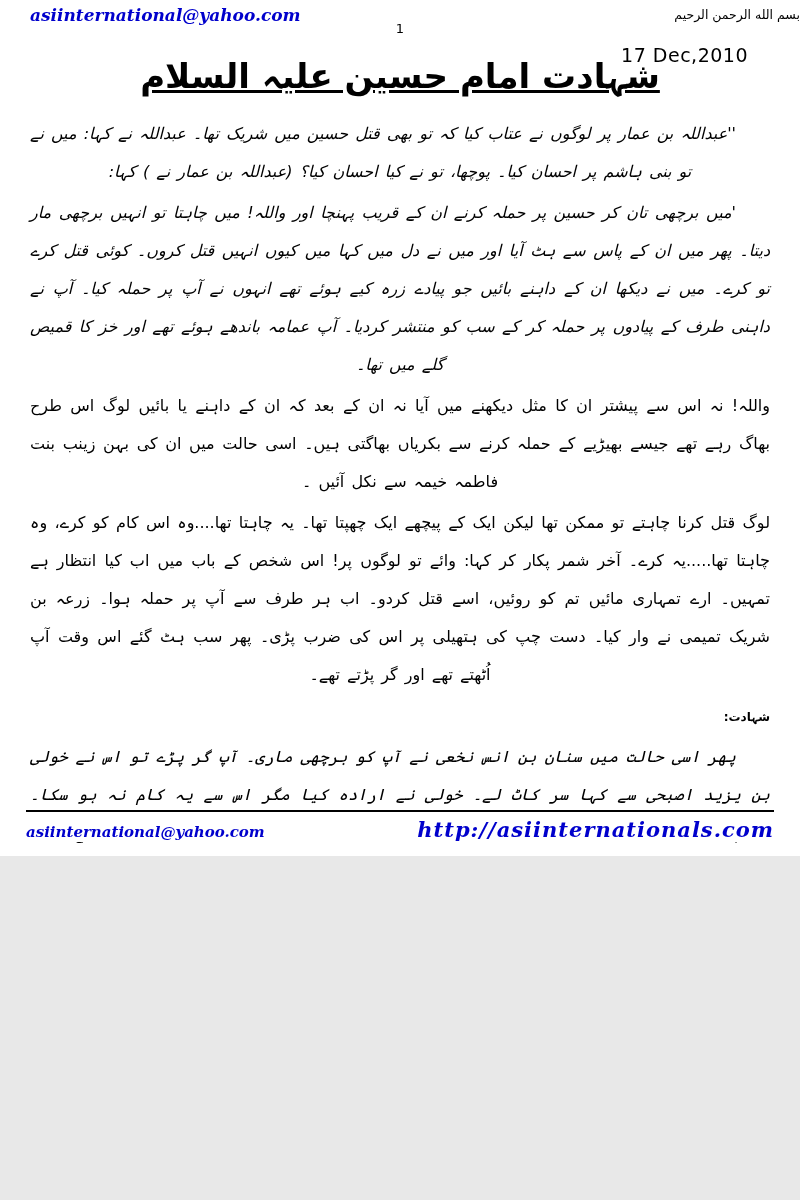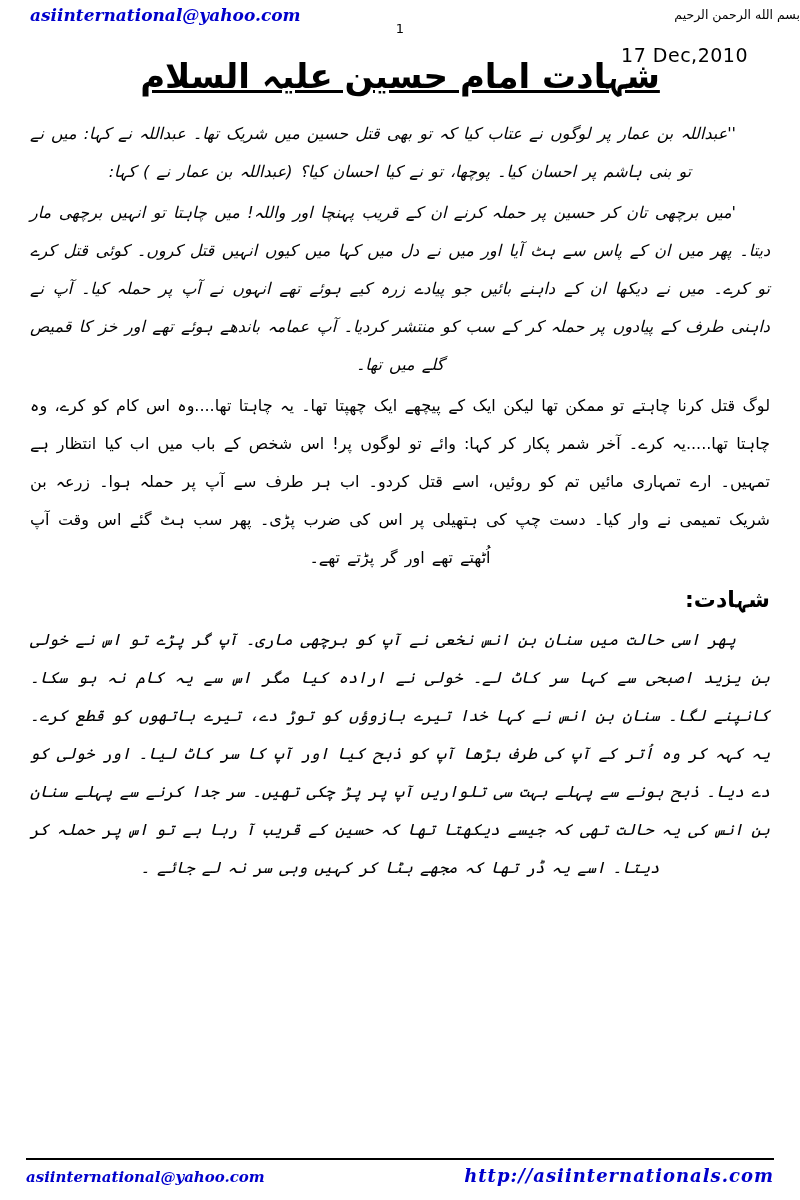--- a/index.html
+++ b/index.html
@@ -1,20 +1,20 @@
 <!DOCTYPE html>
 <html lang="ur"><head>
 <meta charset="utf-8">
 <style>
   * { margin: 0; padding: 0; box-sizing: border-box; }
   html, body { background: #e8e8e8; }
   .page {
     position: relative;
     width: 800px;
-    height: 1200px;
+    height: 856px;
     margin: 0 auto;
     background: #ffffff;
     color: #000000;
     overflow: hidden;
     font-family: "DejaVu Sans", sans-serif;
   }
   
   .header-email {
     position: absolute;
     top: 5px;
@@ -66,21 +66,21 @@
     text-align-last: center;
     font-size: 16px;
     line-height: 38px;
     word-spacing: 2px;
     margin-bottom: 3px;
   }
   .para.indent { text-indent: 34px; font-style: italic; }
   .heading {
     direction: rtl;
     text-align: right;
-    font-size: 22px;
+    font-size: 12px;
     font-weight: bold;
     line-height: 38px;
     margin: 4px 0 2px 0;
   }
   
   .footer {
     position: absolute;
     left: 26px;
     right: 26px;
     bottom: 14px;
@@ -96,21 +96,21 @@
     font-style: italic;
     font-weight: bold;
     font-size: 15px;
     color: #0000cc;
     text-decoration: none;
   }
   .footer-url {
     font-family: "DejaVu Serif", serif;
     font-style: italic;
     font-weight: bold;
-    font-size: 18px;
+    font-size: 21px;
     letter-spacing: 1px;
     color: #0000cc;
     text-decoration: none;
   }
 </style>
 </head>
 <body>
 
 <div class="page">
 
@@ -120,20 +120,21 @@
 
   <div class="page-number">1</div>
 
   <div class="date">17 Dec,2010</div>
 
   <div class="doc-title">شہادت امام حسین علیہ السلام</div>
 
   <div class="doc-body">
       <div class="para indent">''عبداللہ بن عمار پر لوگوں نے عتاب کیا کہ تو بھی قتل حسین میں شریک تھا۔ عبداللہ نے کہا: میں نے تو بنی ہاشم پر احسان کیا۔ پوچھا، تو نے کیا احسان کیا؟ (عبداللہ بن عمار نے ) کہا:</div>
       <div class="para indent">'میں برچھی تان کر حسین پر حملہ کرنے ان کے قریب پہنچا اور واللہ! میں چاہتا تو انہیں برچھی مار دیتا۔ پھر میں ان کے پاس سے ہٹ آیا اور میں نے دل میں کہا میں کیوں انہیں قتل کروں۔ کوئی قتل کرے تو کرے۔ میں نے دیکھا ان کے داہنے بائیں جو پیادے زرہ کیے ہوئے تھے انہوں نے آپ پر حملہ کیا۔ آپ نے داہنی طرف کے پیادوں پر حملہ کر کے سب کو منتشر کردیا۔ آپ عمامہ باندھے ہوئے تھے اور خز کا قمیص گلے میں تھا۔</div>
+      <div class="para">واللہ! نہ اس سے پیشتر ان کا مثل دیکھنے میں آیا نہ ان کے بعد کہ ان کے داہنے یا بائیں لوگ اس طرح بھاگ رہے تھے جیسے بھیڑیے کے حملہ کرنے سے بکریاں بھاگتی ہیں۔ اسی حالت میں ان کی بہن زینب بنت فاطمہ خیمہ سے نکل آئیں ۔</div>
       <div class="para">لوگ قتل کرنا چاہتے تو ممکن تھا لیکن ایک کے پیچھے ایک چھپتا تھا۔ یہ چاہتا تھا....وہ اس کام کو کرے، وہ چاہتا تھا.....یہ کرے۔ آخر شمر پکار کر کہا: وائے تو لوگوں پر! اس شخص کے باب میں اب کیا انتظار ہے تمہیں۔ ارے تمہاری مائیں تم کو روئیں، اسے قتل کردو۔ اب ہر طرف سے آپ پر حملہ ہوا۔ زرعہ بن شریک تمیمی نے وار کیا۔ دست چپ کی ہتھیلی پر اس کی ضرب پڑی۔ پھر سب ہٹ گئے اس وقت آپ اُٹھتے تھے اور گر پڑتے تھے۔</div>
       <div class="heading">شہادت:</div>
       <div class="para indent">پھر اسی حالت میں سنان بن انس نخعی نے آپ کو برچھی ماری۔ آپ گر پڑے تو اس نے خولی بن یزید اصبحی سے کہا سر کاٹ لے۔ خولی نے ارادہ کیا مگر اس سے یہ کام نہ ہو سکا۔ کانپنے لگا۔ سنان بن انس نے کہا خدا تیرے بازوؤں کو توڑ دے، تیرے ہاتھوں کو قطع کرے۔ یہ کہہ کر وہ اُتر کے آپ کی طرف بڑھا آپ کو ذبح کیا اور آپ کا سر کاٹ لیا۔ اور خولی کو دے دیا۔ ذبح ہونے سے پہلے بہت سی تلواریں آپ پر پڑ چکی تھیں۔ سر جدا کرنے سے پہلے سنان بن انس کی یہ حالت تھی کہ جیسے دیکھتا تھا کہ حسین کے قریب آ رہا ہے تو اس پر حملہ کر دیتا۔ اسے یہ ڈر تھا کہ مجھے ہٹا کر کہیں وہی سر نہ لے جائے ۔</div>
     </div>
 
   <div class="footer">
     <a class="footer-email">asiinternational@yahoo.com</a>
     <a class="footer-url">http://asiinternationals.com</a>
   </div>
 

